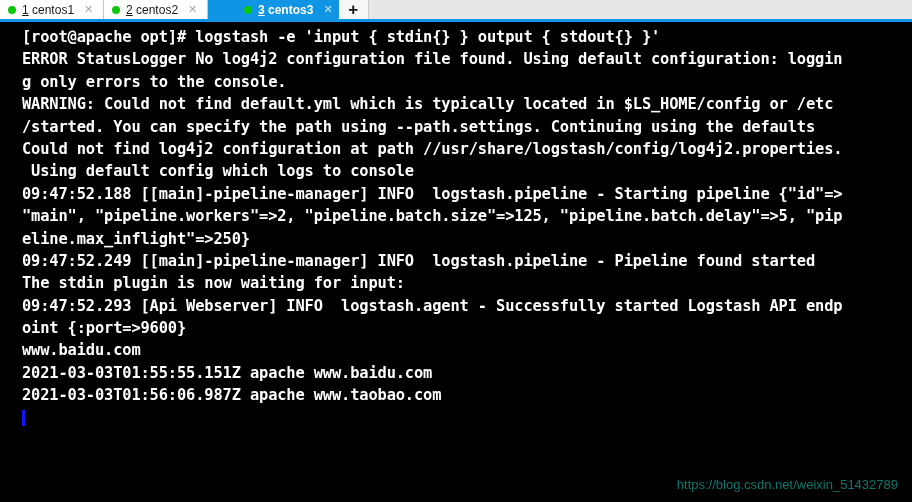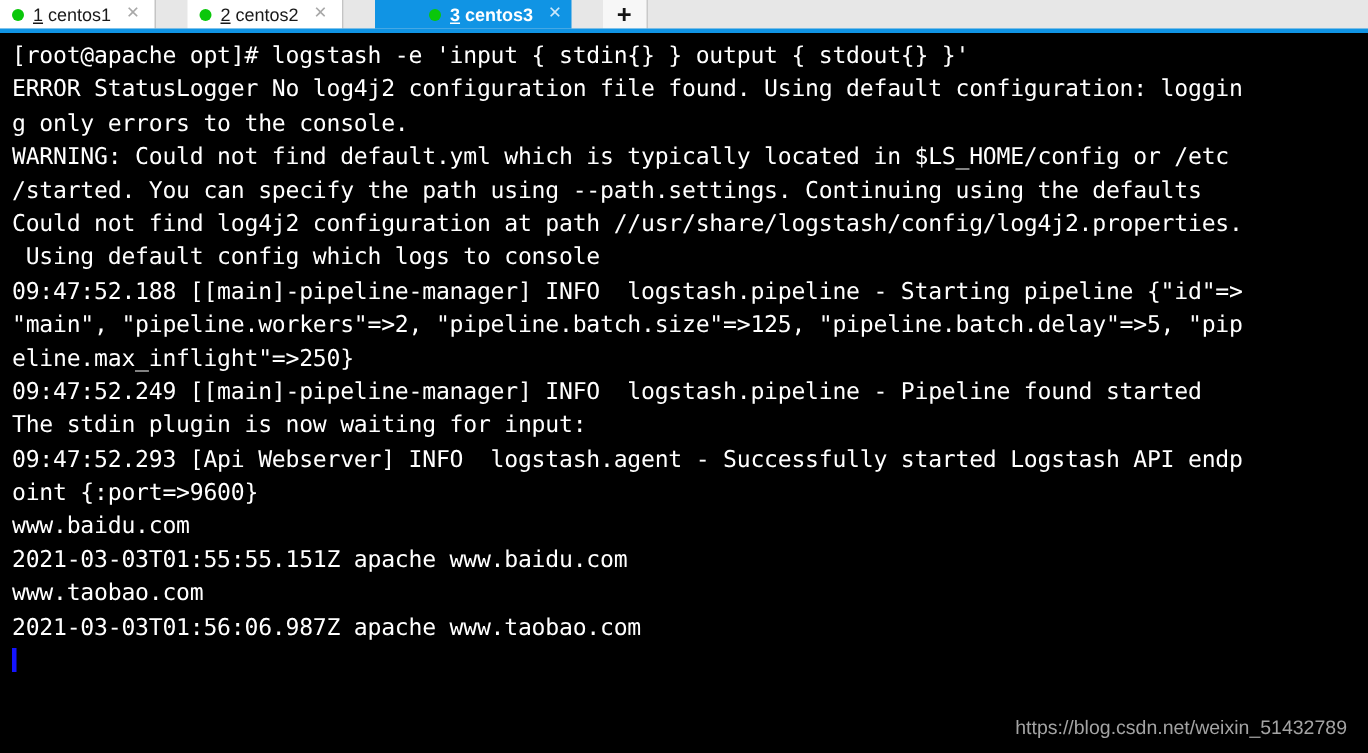--- a/index.html
+++ b/index.html
@@ -27,21 +27,20 @@
     position: absolute;
     top: 0;
     left: 0;
     width: 912px;
     height: 22px;
     background: #e7e7e7;
     display: flex;
     align-items: stretch;
     font-family: "Liberation Sans", sans-serif;
     box-sizing: border-box;
-    gap: 21px;
   }
   .tabbar-underline {
     position: absolute;
     top: 19px;
     left: 0;
     width: 912px;
     height: 3px;
     background: #1094e4;
   }
 
@@ -116,23 +115,24 @@
   }
 
   
   .terminal {
     position: absolute;
     top: 22px;
     left: 0;
     width: 856px;
     height: 480px;
     background: #000000;
-    padding: 4px 0 0 8px;
+    padding: 4px 0 0 22px;
     box-sizing: border-box;
     overflow: hidden;
+    font-weight: bold;
   }
   .line {
     font-family: "DejaVu Sans Mono", "Liberation Mono", monospace;
     font-size: 15.4px;
     line-height: 22.4px;
     color: #ffffff;
     white-space: pre;
     letter-spacing: -0.15px;
     height: 22.4px;
   }
@@ -144,21 +144,21 @@
     vertical-align: -3px;
   }
 
   
   .watermark {
     position: absolute;
     right: 14px;
     bottom: 10px;
     font-family: "Liberation Sans", sans-serif;
     font-size: 13px;
-    color: #a3a3a3;
+    color: #0f766e;
     white-space: nowrap;
     padding-left: 17px;
   }
 </style>
 </head>
 <body>
 
 <div id="app">
 
   <div class="tabbar">
@@ -195,19 +195,18 @@
       <div class="line"> Using default config which logs to console</div>
       <div class="line">09:47:52.188 [[main]-pipeline-manager] INFO  logstash.pipeline - Starting pipeline {"id"=&gt;</div>
       <div class="line">"main", "pipeline.workers"=&gt;2, "pipeline.batch.size"=&gt;125, "pipeline.batch.delay"=&gt;5, "pip</div>
       <div class="line">eline.max_inflight"=&gt;250}</div>
       <div class="line">09:47:52.249 [[main]-pipeline-manager] INFO  logstash.pipeline - Pipeline found started</div>
       <div class="line">The stdin plugin is now waiting for input:</div>
       <div class="line">09:47:52.293 [Api Webserver] INFO  logstash.agent - Successfully started Logstash API endp</div>
       <div class="line">oint {:port=&gt;9600}</div>
       <div class="line">www.baidu.com</div>
       <div class="line">2021-03-03T01:55:55.151Z apache www.baidu.com</div>
-      <div class="line">www.taobao.com</div>
       <div class="line">2021-03-03T01:56:06.987Z apache www.taobao.com</div>
       <div class="line"><span class="cursor"></span></div>
     </div>
 
   <div class="watermark">https://blog.csdn.net/weixin_51432789</div>
 </div>
 
 </body></html>

